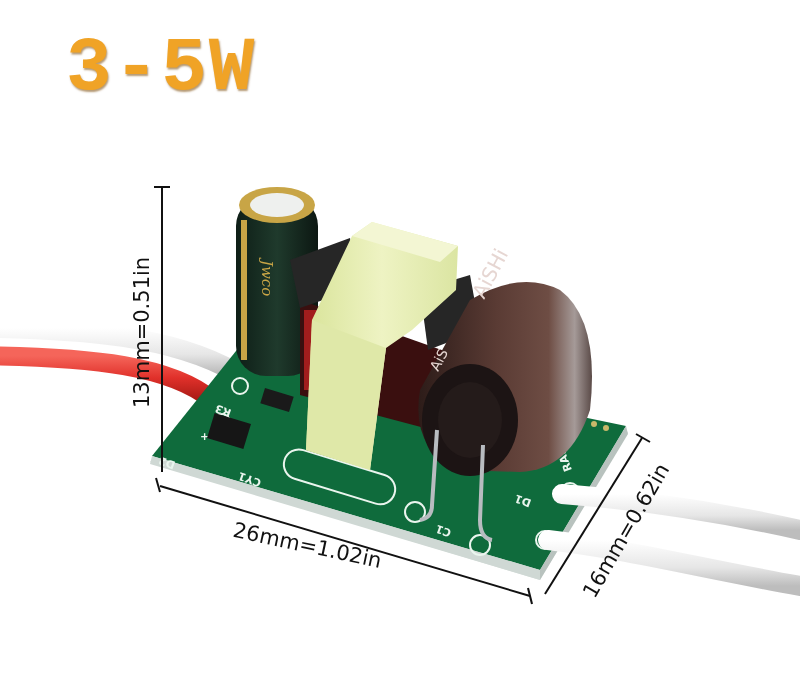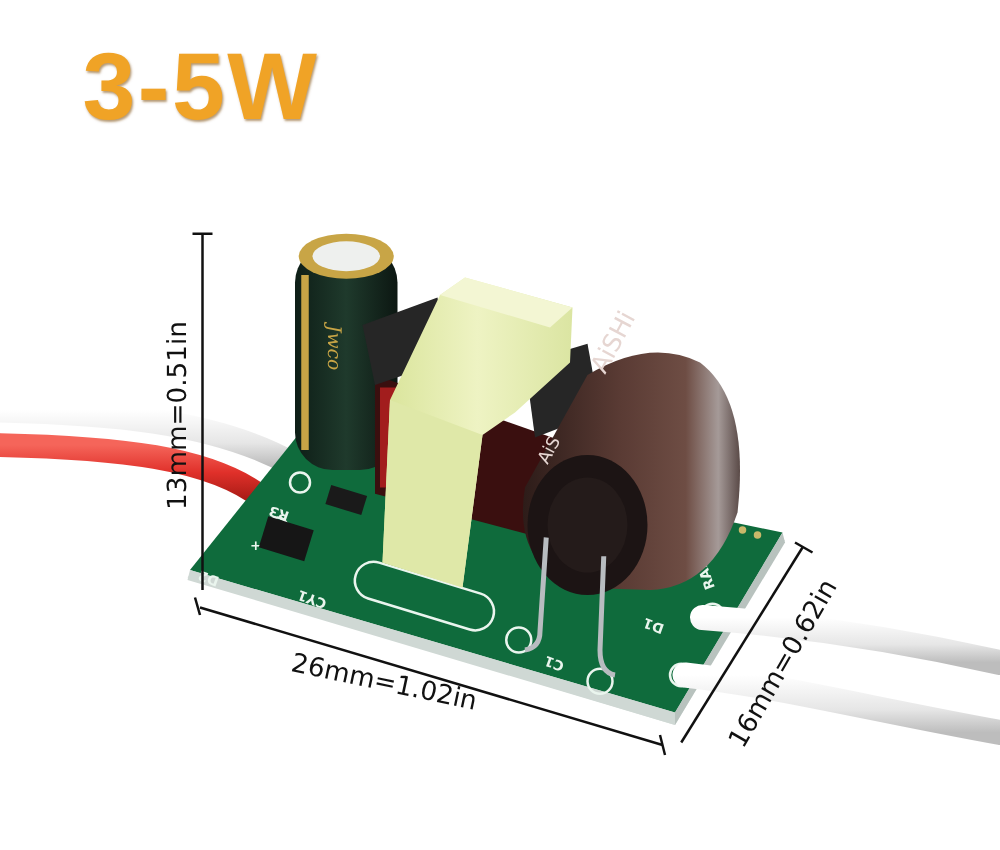--- a/index.html
+++ b/index.html
@@ -1,19 +1,19 @@
 <!DOCTYPE html>
 <html><head>
   <meta charset="utf-8">
   <style>
     html, body { margin: 0; padding: 0; }
     body { width: 800px; height: 680px; background: #ffffff; position: relative; overflow: hidden; font-family: "DejaVu Sans", sans-serif; }
     .title {
       position: absolute; left: 66px; top: 26px;
-      font-family: Liberation Sans, sans-serif; font-weight: bold; font-size: 76px;
+      font-family: Liberation Mono, monospace; font-weight: bold; font-size: 76px;
       letter-spacing: 2px; color: #f0a326;
       text-shadow: 1px 2px 2px rgba(120,70,0,0.55);
     }
     .dim-label { position: absolute; font-family: "DejaVu Sans", sans-serif; font-size: 21px; color: #111; white-space: nowrap; transform-origin: left top; }
     .dim-h { left: 236px; top: 518px; transform: rotate(12deg); }
     .dim-v { left: 130px; top: 408px; transform: rotate(-90deg); }
     .dim-r { left: 578px; top: 590px; transform: rotate(-60deg); }
     svg { position: absolute; left: 0; top: 0; }
   </style>
 </head>

